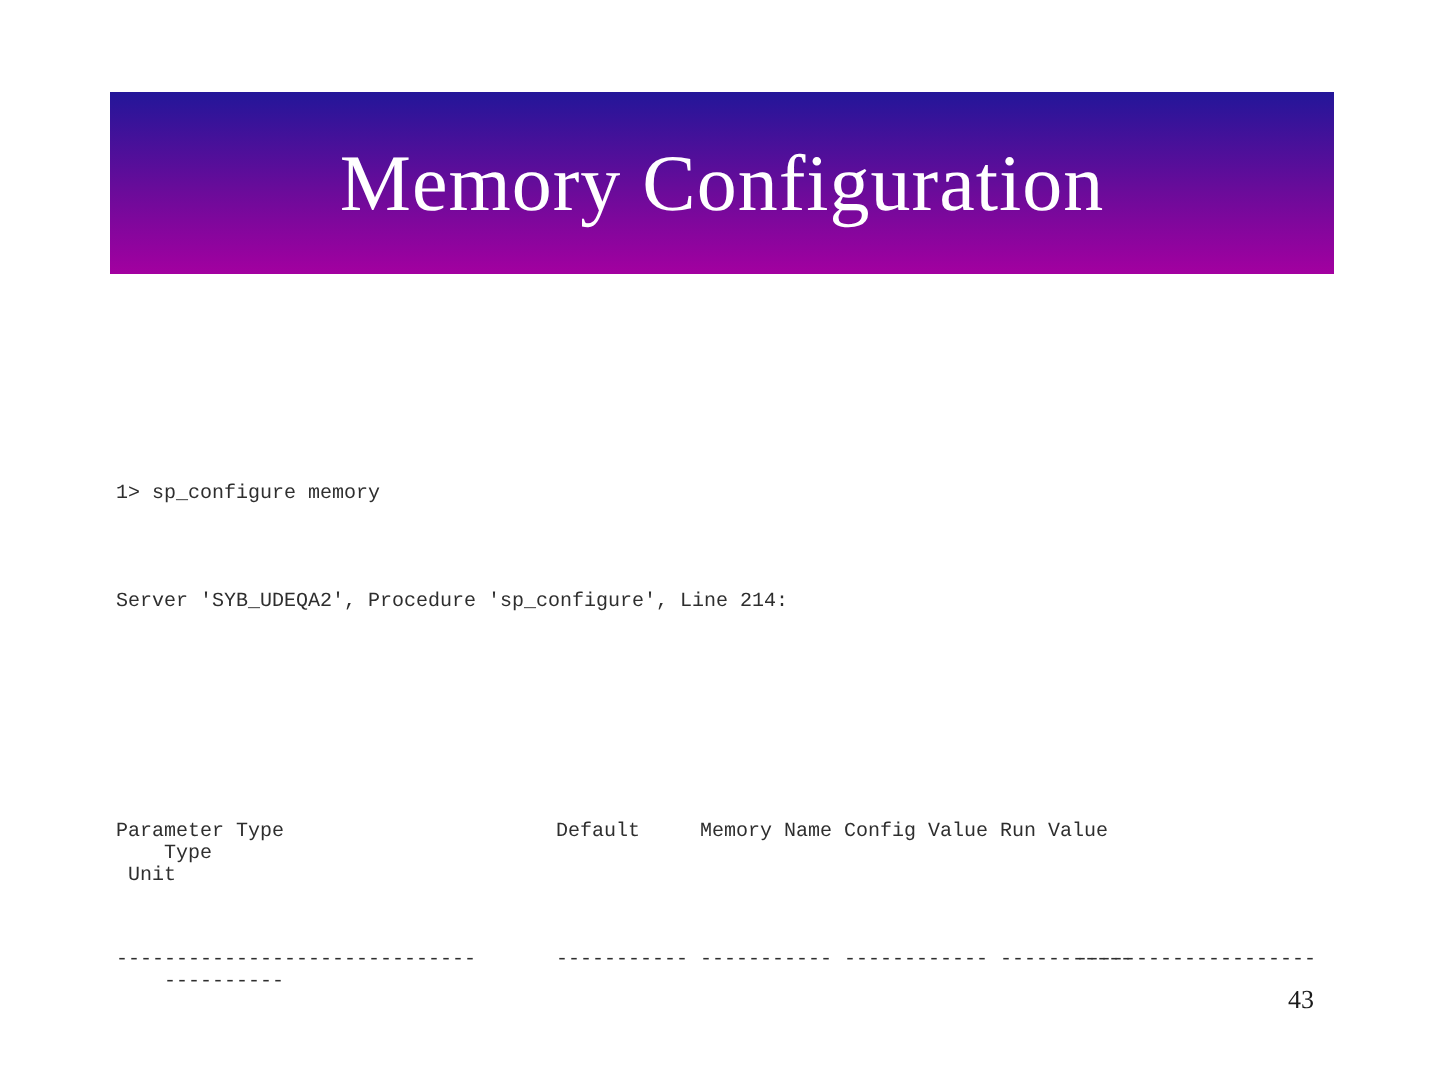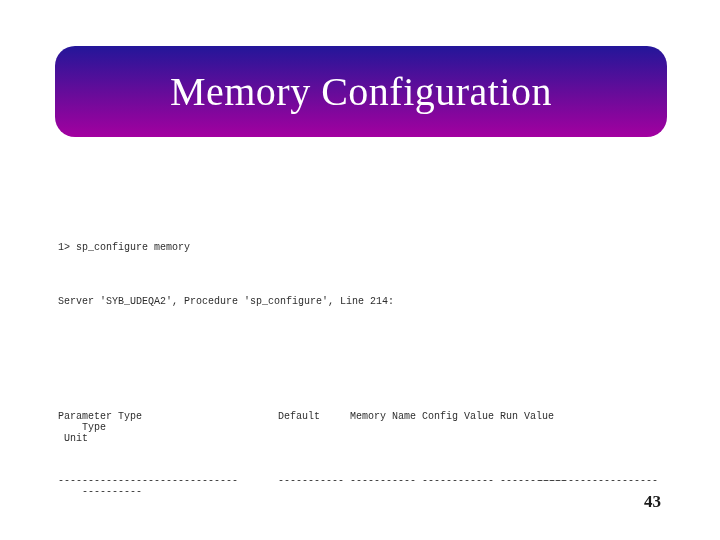--- a/index.html
+++ b/index.html
@@ -11,21 +11,21 @@
     font-family: "Liberation Sans", sans-serif;
   }
   .slide { position: absolute; inset: 0; }
 
   
   .title-banner {
     position: absolute;
     left: 55px; top: 46px;
     width: 612px; height: 91px;
     background: linear-gradient(180deg, #231699 0%, #6b0b9a 55%, #a300a0 100%);
-    display: flex; align-items: center; justify-content: center; border-radius: 20px;
+    display: flex; align-items: center; justify-content: center;
   }
   .title-banner h1 {
     margin: 0;
     font-family: "Liberation Serif", serif;
     font-weight: normal;
     font-size: 40px;
     color: #ffffff;
     letter-spacing: 0.5px;
   }
 
@@ -50,23 +50,22 @@
   .c { display: block; }
   .name  { text-align: left; }
   .hleft { text-align: left; padding-left: 1ch; margin-left: 34px; }
   .unit  { text-align: left; padding-left: 1ch; }
   .type  { grid-column: 1 / -1; padding-left: 4ch; }
 
   .page-number {
     position: absolute;
     left: 644px; top: 492px;
     font-family: "Liberation Serif", serif;
-    font-size: 17px;
+    font-size: 13px;
     color: #1a1a1a;
-    font-weight: bold;
   }
 </style>
 </head>
 <body>
 
 <div class="slide">
 
   <div class="title-banner">
     <h1>Memory Configuration</h1>
   </div>

